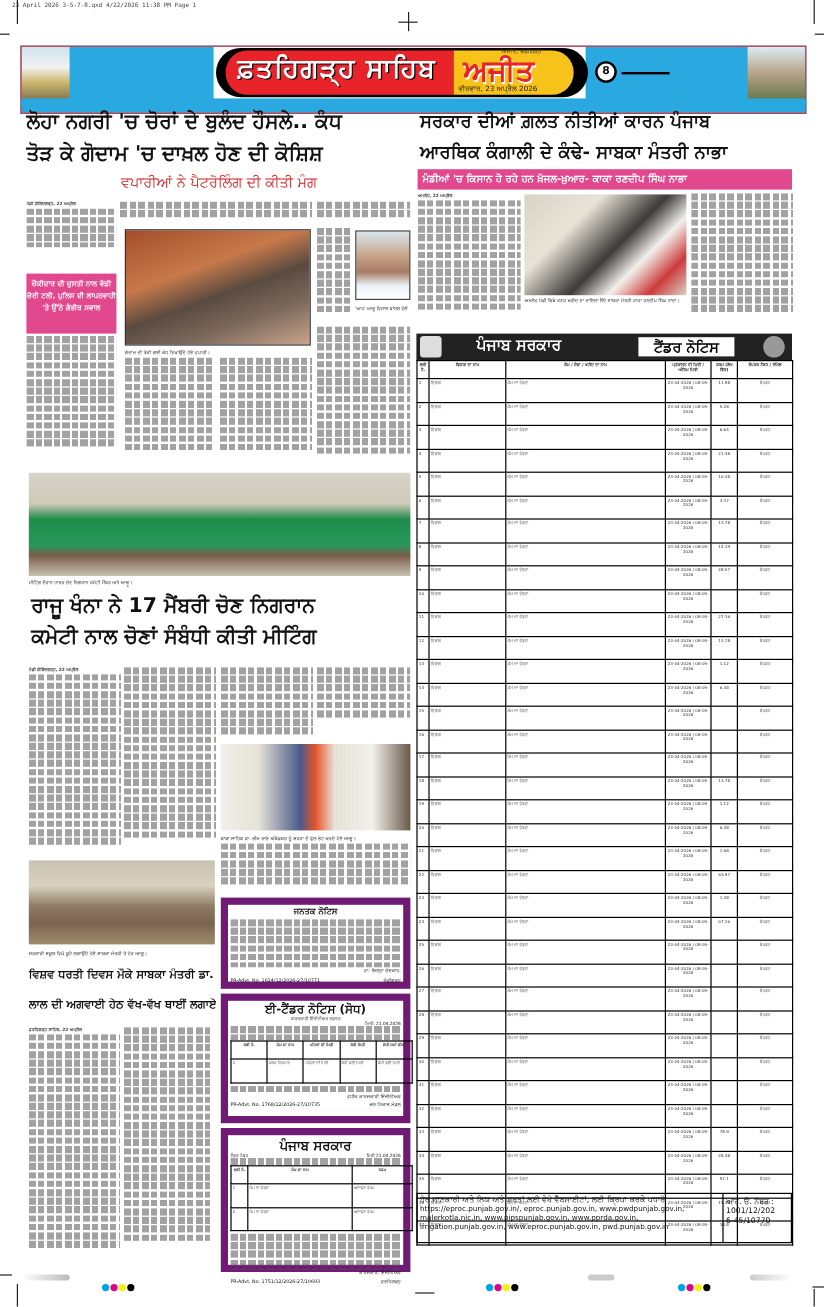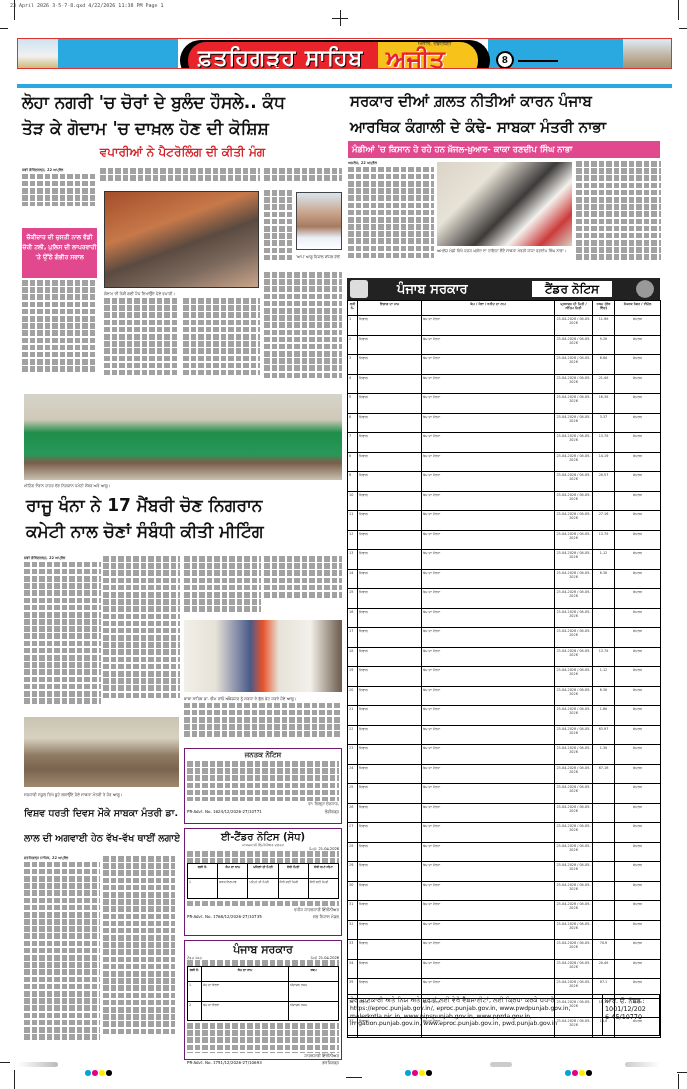--- a/index.html
+++ b/index.html
@@ -2,43 +2,43 @@
 <html><head>
 <meta charset="utf-8">
 <style>
   * { box-sizing: border-box; margin: 0; padding: 0; }
   html, body { width: 687px; height: 1089px; background: #fff; overflow: hidden; }
   body { position: relative; font-family: "DejaVu Sans", sans-serif; color: #111; }
   .abs { position: absolute; }
   .slug { left: 10px; top: 2px; font-size: 5px; color: #444; font-family: "DejaVu Sans Mono", monospace; }
   .crop { background: #222; }
   
-  .mast { left: 17px; top: 38px; width: 488px; height: 31px; border: 1px solid #d33; background: #2aa8e0; overflow: hidden; }
+  .mast { left: 17px; top: 38px; width: 488px; height: 57px; border: 1px solid #d33; background: #2aa8e0; overflow: hidden; }
   .mast-photo-l { left: 0; top: 0; width: 40px; height: 43px; background: linear-gradient(180deg,#cfe3f0 0%,#f1f1f1 40%,#c9b56a 70%,#8a7a55 100%); }
   .mast-photo-r { right: 0; top: 0; width: 48px; height: 43px; background: linear-gradient(180deg,#dcecf5 0%,#b8a48a 50%,#6b7a50 100%); }
   .mast-white { left: 100px; top: 0; width: 290px; height: 43px; background: #fff; }
   .pill { left: 120px; top: 1px; width: 245px; height: 41px; background: #000; border-radius: 22px; }
   .pill-red { left: 128px; top: 3px; width: 145px; height: 37px; background: #e8232a; border-radius: 18px 0 0 18px; }
   .pill-yellow { left: 273px; top: 3px; width: 80px; height: 37px; background: #f7c31b; border-radius: 0 18px 18px 0; }
   .mast-title { left: 135px; top: 6px; font-size: 21px; font-weight: bold; color: #fff; letter-spacing: 1px; text-shadow: 1px 1px 0 #000; font-family: "DejaVu Sans", sans-serif; }
   .mast-brand { left: 276px; top: 6px; font-size: 22px; font-weight: bold; color: #e8232a; text-shadow: 1px 1px 0 #fff; }
   .mast-edition { left: 292px; top: 1px; font-size: 5px; color: #333; }
   .mast-date { left: 276px; top: 31px; font-size: 6px; color: #111; }
   .page-circle { left: 372px; top: 12px; width: 18px; height: 18px; border: 2px solid #000; border-radius: 50%; background:#fff; font-size: 9px; font-weight:bold; text-align:center; line-height: 14px; }
   .mast-bar { left: 17px; top: 84px; width: 488px; height: 4px; background: #2aa8e0; }
   
   .hl { font-weight: bold; color: #111; line-height: 1.2; font-family: "DejaVu Sans", sans-serif; }
-  .hl-red { color: #d2232a; font-weight: bold; }
+  .hl-red { color: #d2232a; font-weight: normal; }
   .subbar-pink { background: #e2488d; color: #fff; font-weight: bold; }
   
   .txt { font-size: 3.6px; line-height: 5.6px; color: #333; text-align: justify; overflow: hidden; }
   .txt .ln { display:block; height: 5.6px; background: repeating-linear-gradient(90deg,#555 0 6px,transparent 6px 8px,#555 8px 13px,transparent 13px 15px); opacity: .55; margin-bottom: 1.6px; }
   .photo { overflow: hidden; }
   .caption { font-size: 4px; color: #111; }
-  .box { border: 1px solid #701a75; }
+  .box { border: 6px solid #701a75; }
   
   .tender { left: 347px; top: 278px; width: 313px; }
   .tender-head { height: 22px; background: #222; position: relative; }
   .tender-head .emb { position:absolute; left:3px; top:2px; width:18px; height:18px; background:#ddd; border-radius:3px; }
   .tender-head .t1 { position:absolute; left:50px; top:3px; color:#fff; font-size:13px; font-weight:bold; }
   .tender-head .t2 { position:absolute; left:185px; top:3px; width:80px; height:16px; background:#fff; color:#000; font-size:12px; font-weight:bold; text-align:center; line-height:16px; }
   .tender-head .seal { position:absolute; right:6px; top:2px; width:18px; height:18px; background:#999; border-radius:50%; }
   table.tt { width: 313px; border-collapse: collapse; font-size: 3.4px; line-height: 4px; table-layout: fixed; }
   table.tt th, table.tt td { border: 0.6px solid #000; padding: 1px; vertical-align: top; overflow: hidden; }
   table.tt th { font-weight: bold; text-align:center; height: 15px; }

